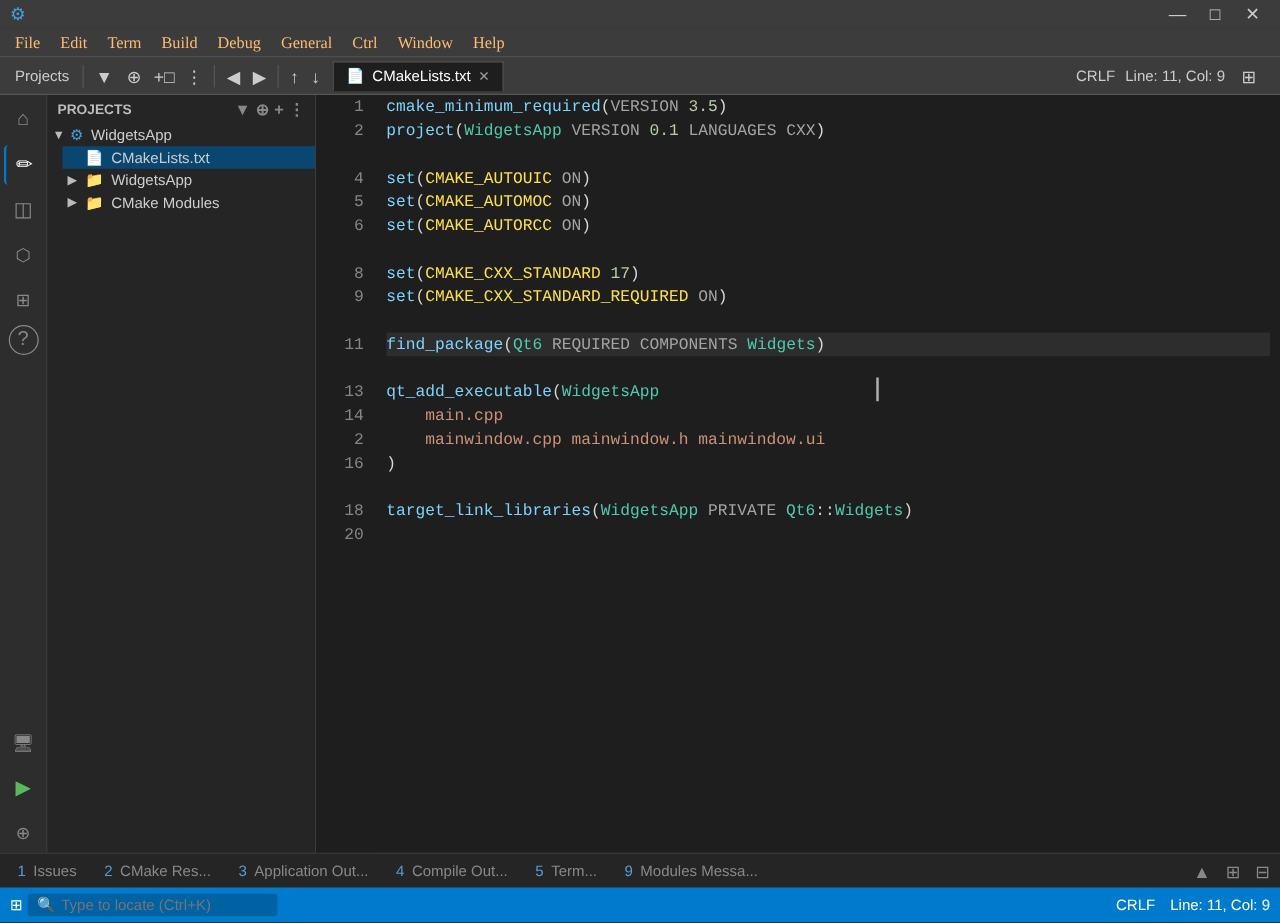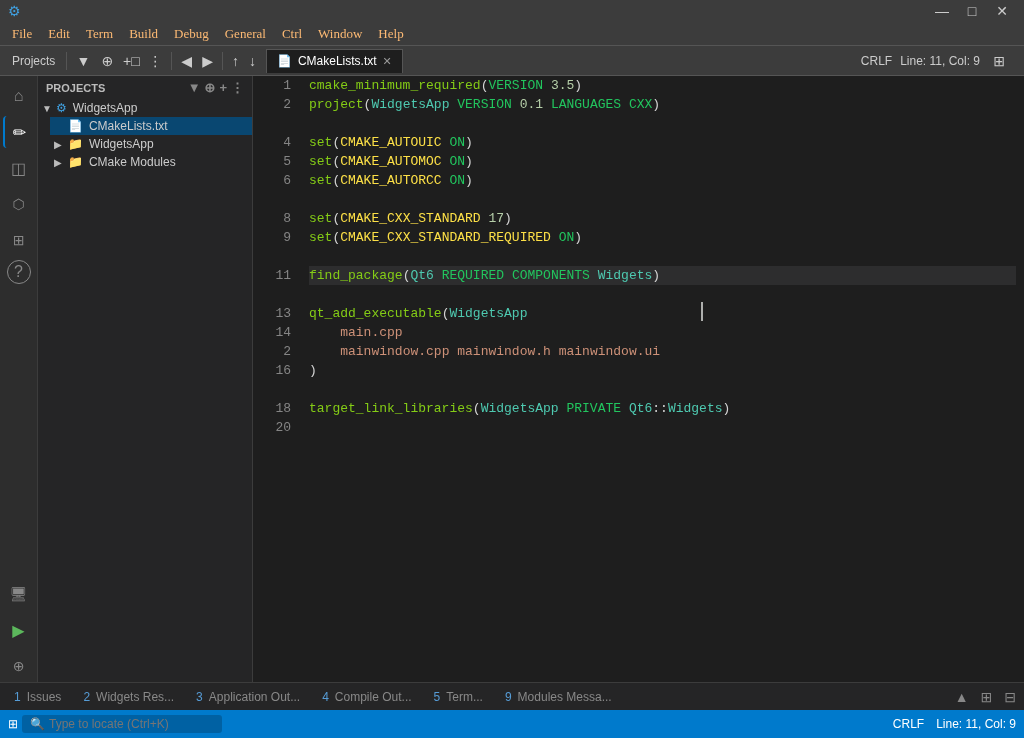--- a/index.html
+++ b/index.html
@@ -131,22 +131,22 @@
     }
     #code-content {
       flex: 1;
       padding: 0 8px;
       line-height: 19px;
       color: #d4d4d4;
       white-space: pre;
     }
     .ln { display: block; }
     .op { color: #d4d4d4; }
-    .cmake-cmd { color: #84cc16; }
-    .cmake-kw { color: #22c55e; font-family: Liberation Mono, monospace; }
+    .cmake-cmd { color: #7dd3fc; }
+    .cmake-kw { color: #a3a3a3; font-family: Liberation Mono, monospace; }
     .cmake-var { color: #fde047; }
     .cmake-tgt { color: #4ec9b0; }
     .cmake-num { color: #b5cea8; }
 
     
     .cursor-line { background: #2d2d2e; display: block; }
 
     
     #status-bar {
       height: 28px;
@@ -327,21 +327,21 @@
   </div>
 </div>
 
 <div id="bottom-panel">
   <div class="bottom-tab">
     <span class="tab-num">1</span>
     <span>Issues</span>
   </div>
   <div class="bottom-tab">
     <span class="tab-num">2</span>
-    <span>Widgets Res...</span>
+    <span>CMake Res...</span>
   </div>
   <div class="bottom-tab">
     <span class="tab-num">3</span>
     <span>Application Out...</span>
   </div>
   <div class="bottom-tab">
     <span class="tab-num">4</span>
     <span>Compile Out...</span>
   </div>
   <div class="bottom-tab">

